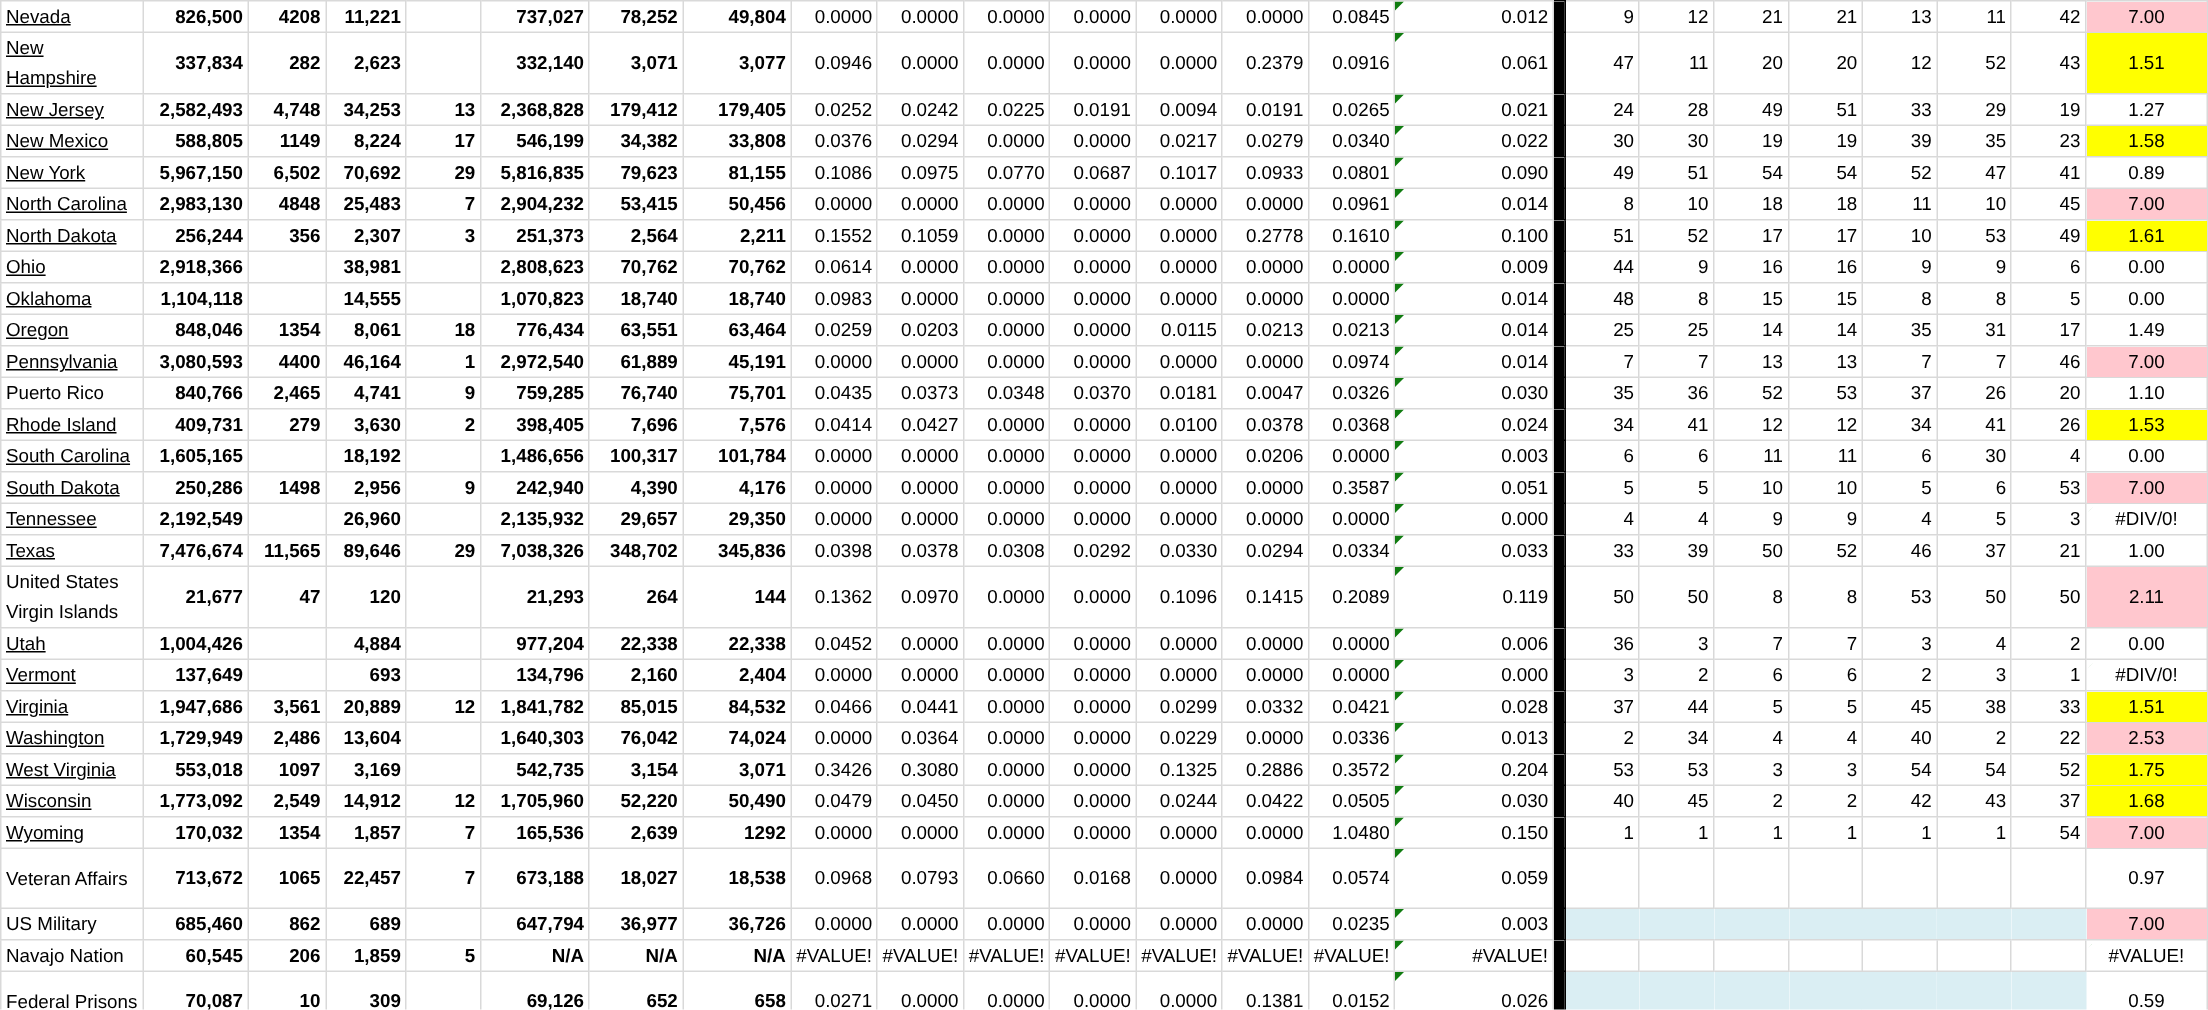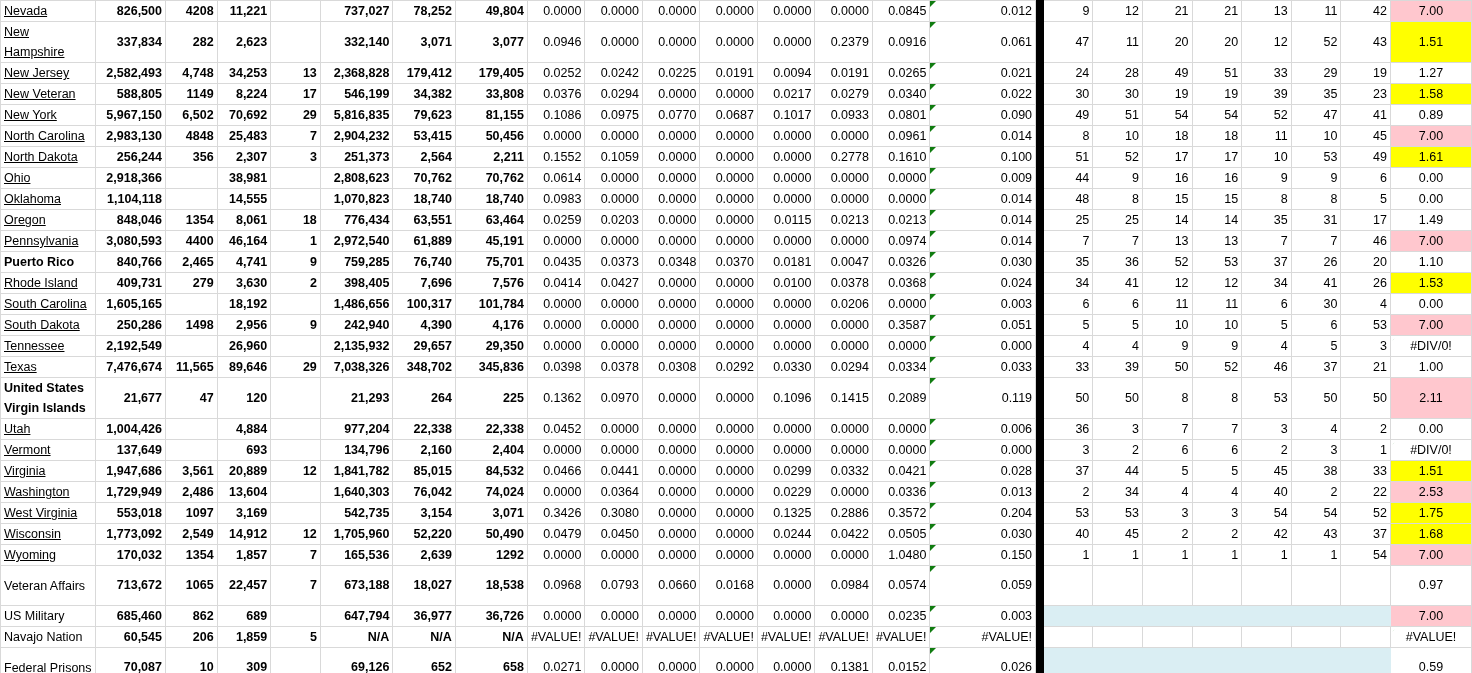--- a/index.html
+++ b/index.html
@@ -3,21 +3,21 @@
 <meta charset="utf-8">
 <style>
   html, body { margin:0; padding:0; background:#ffffff; }
   body { width:1472px; height:673px; overflow:hidden; font-family:"Liberation Sans", "DejaVu Sans", sans-serif; font-size:12.5px; color:#000; }
   #sheet { position:relative; width:1472px; height:673px; }
   table { border-collapse:collapse; table-layout:fixed; position:absolute; left:0; top:0; }
   td { border:1px solid #d9d9d9; padding:0 3px; white-space:nowrap; overflow:hidden; text-align:right; vertical-align:middle; height:19px; line-height:19px; box-sizing:border-box; position:relative; }
   tr.tall td { height:40px; }
   td.name { text-align:left; white-space:normal; line-height:20px; font-weight:normal; }
   td.name span.lnk { text-decoration:underline;margin-top:15px; }
-  td.name.bold { font-weight:bold; }
+  td.name.bold { font-weight:normal; }
   td.b { font-weight:bold; }
   td.i { }
   td.sep { background:#000; border-color:#000; padding:0; }
   td.pink { background:#ffc7ce; text-align:center; }
   td.yellow { background:#ffff00; text-align:center;margin-top:40px; }
   td.plain { text-align:center;border-radius:10px; }
   td.blue { background:#daeef3; border-left-color:#daeef3; border-right-color:#daeef3; }
   td.tri::before { content:""; position:absolute; left:0; top:0; width:0; height:0; border-top:6px solid #107c10; border-right:6px solid transparent; }
 </style>
 </head>
@@ -128,21 +128,21 @@
           <td>24</td>
           <td>28</td>
           <td>49</td>
           <td>51</td>
           <td>33</td>
           <td>29</td>
           <td>19</td>
           <td class="plain">1.27</td>
         </tr>
         <tr>
-          <td class="name"><span class="lnk">New Veteran</span></td>
+          <td class="name"><span class="lnk">New Mexico</span></td>
           <td class="b">588,805</td>
           <td class="b">1149</td>
           <td class="b">8,224</td>
           <td class="b">17</td>
           <td class="b">546,199</td>
           <td class="b">34,382</td>
           <td class="b">33,808</td>
           <td>0.0376</td>
           <td>0.0294</td>
           <td>0.0000</td>
@@ -513,21 +513,21 @@
           <td class="plain">1.00</td>
         </tr>
         <tr class="tall">
           <td class="name bold"><span>United States Virgin Islands</span></td>
           <td class="b">21,677</td>
           <td class="b">47</td>
           <td class="b">120</td>
           <td class="b"></td>
           <td class="b">21,293</td>
           <td class="b">264</td>
-          <td class="b">225</td>
+          <td class="b">144</td>
           <td>0.1362</td>
           <td>0.0970</td>
           <td>0.0000</td>
           <td>0.0000</td>
           <td>0.1096</td>
           <td>0.1415</td>
           <td>0.2089</td>
           <td class="tri">0.119</td>
           <td class="sep"></td>
           <td>50</td>

